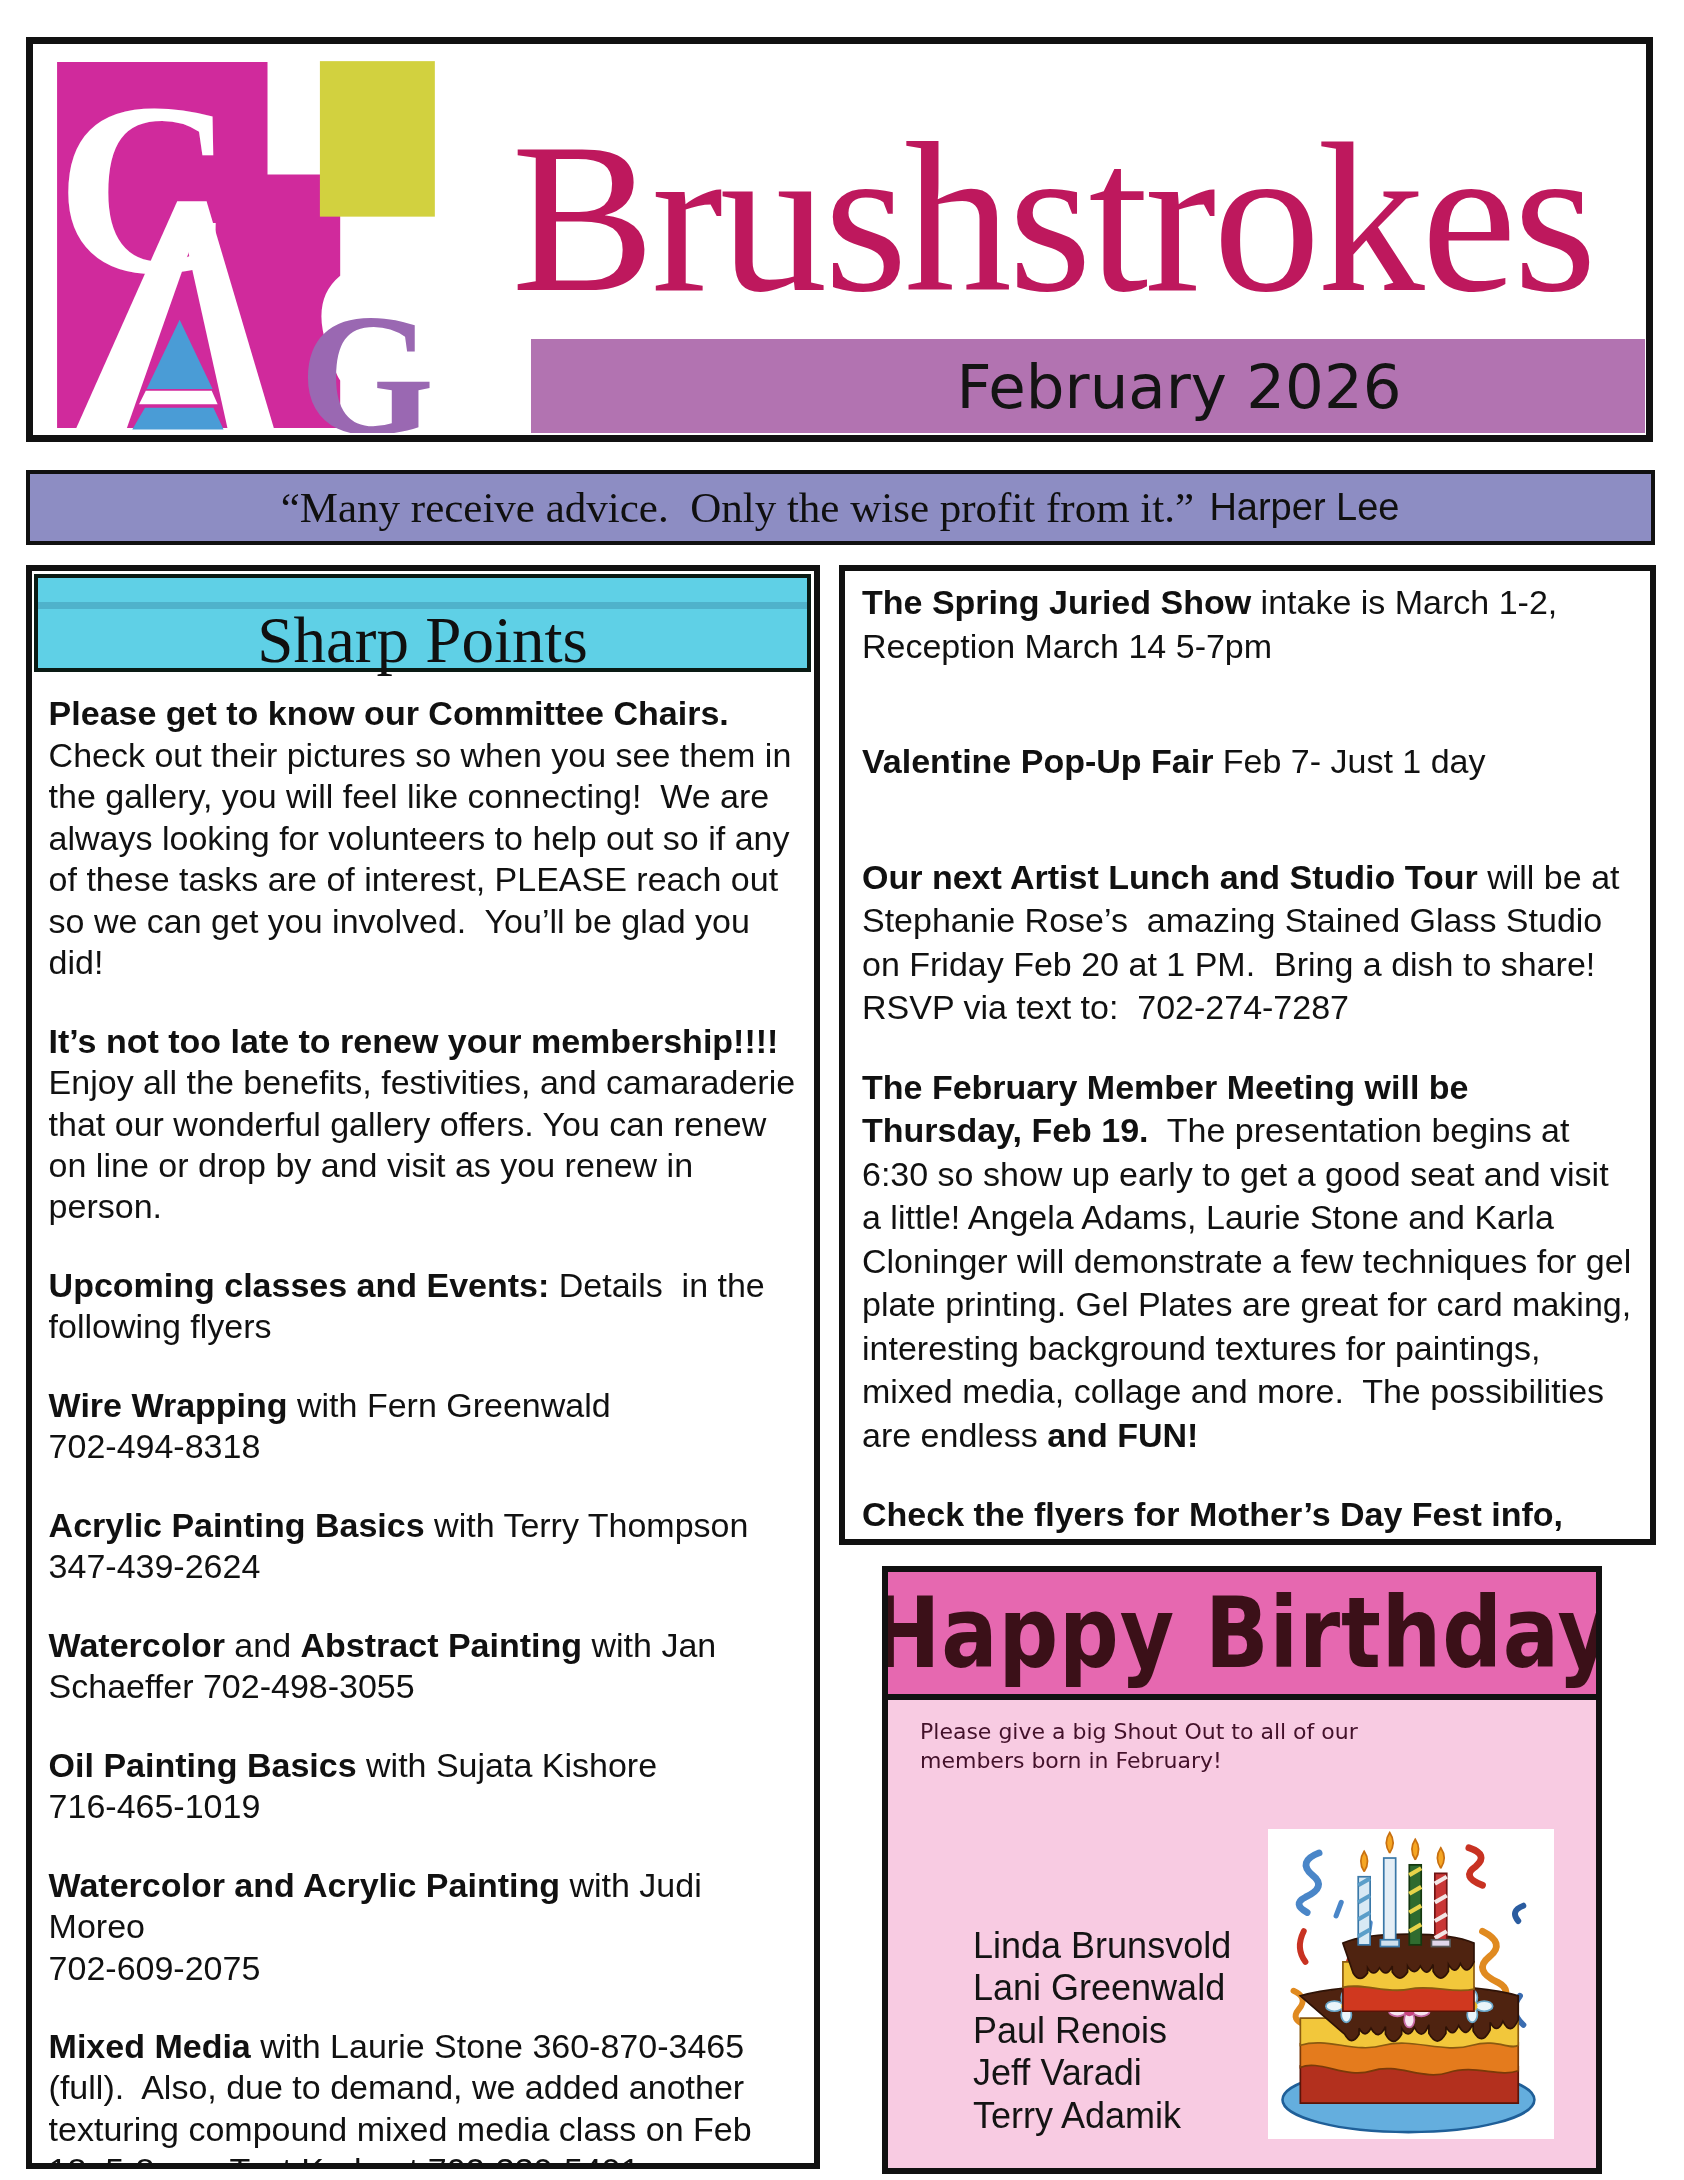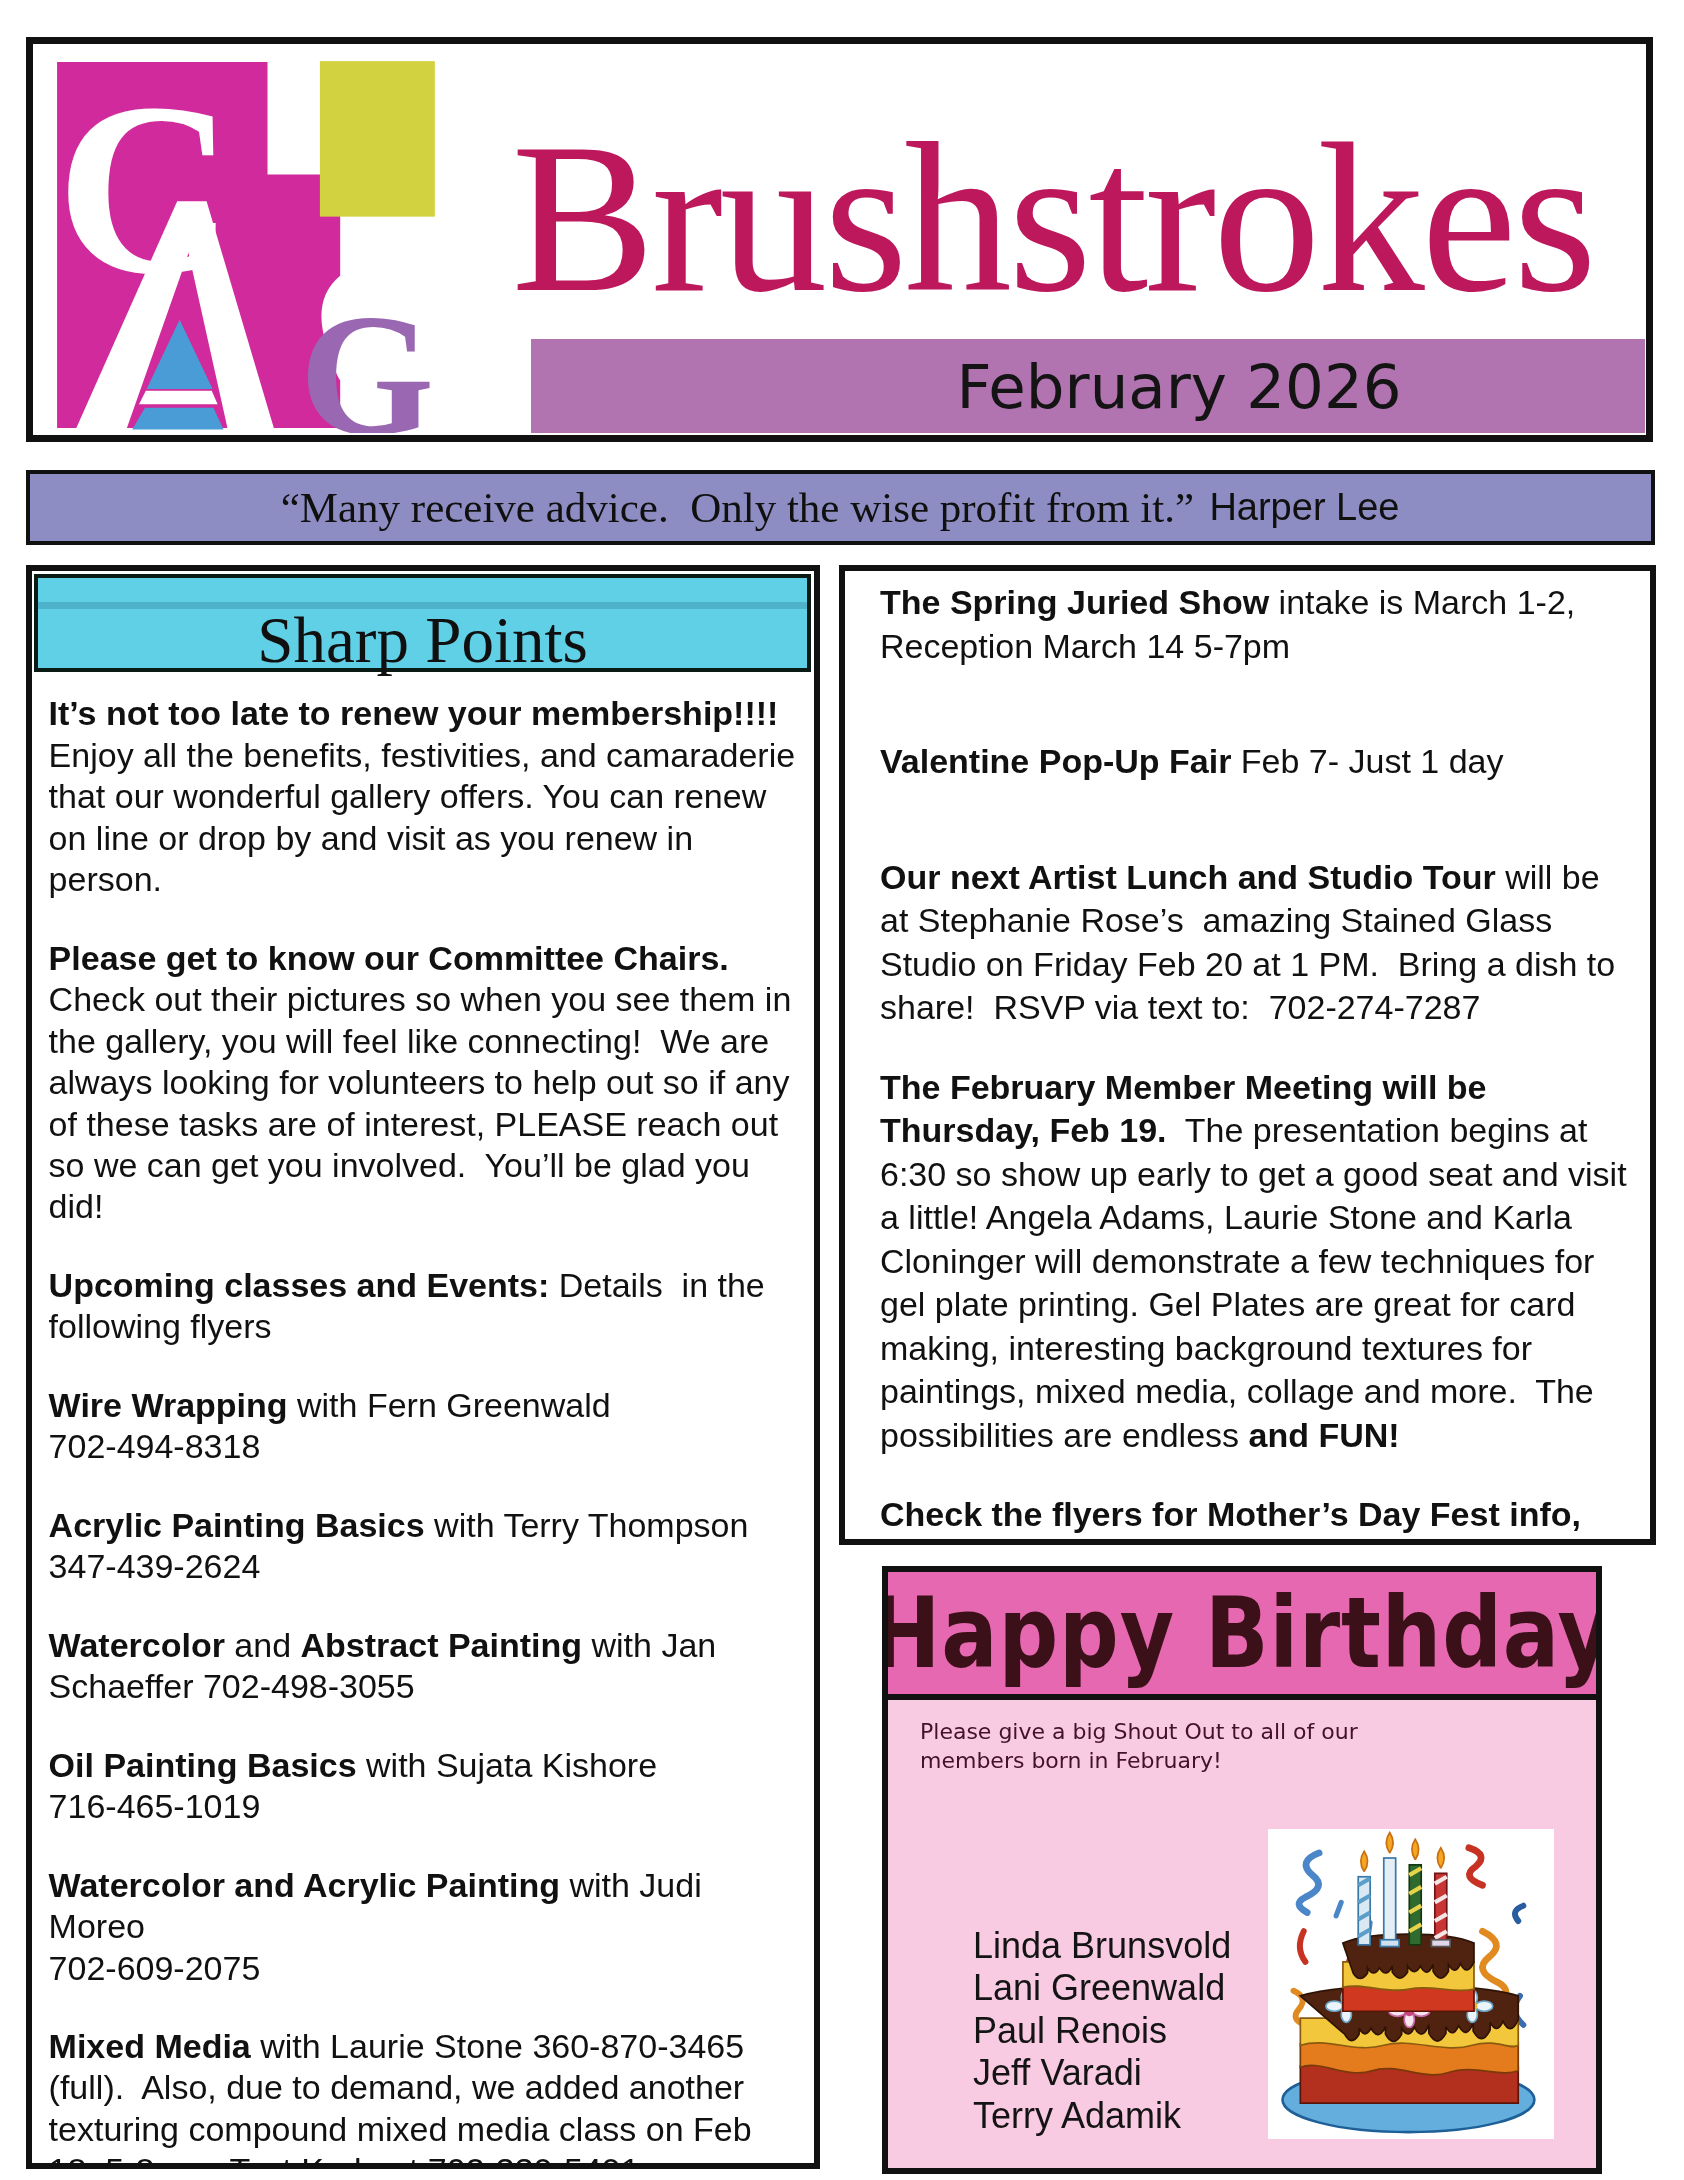--- a/index.html
+++ b/index.html
@@ -33,21 +33,21 @@
   .sharp-stripe{position:absolute;left:0;top:24px;width:100%;height:7.7px;background:#4fb2cb;}
   .sharp-title{position:absolute;left:0;top:25.6px;width:100%;text-align:center;
                font-family:"Liberation Serif",serif;font-size:65px;color:#101010;}
   .left-body{position:absolute;left:0;top:107px;right:0;bottom:0;
              padding:15.3px 17px 0 17px;font-size:34px;line-height:1.22;white-space:pre-wrap;}
   .left-body p{margin:0 0 37px 0;}
 
   .right-col{position:absolute;left:839px;top:565px;width:817px;height:980px;
              border:6px solid #111;background:#fff;box-sizing:border-box;overflow:hidden;}
   .right-body{padding:10.2px 15.3px 0 17px;font-size:34px;line-height:1.28;white-space:pre-wrap;}
-  .right-body p{margin:0 0 36px 18px;}
+  .right-body p{margin:0 0 36px 0;}
   .right-body p:nth-child(1){margin-bottom:72px;}
   .right-body p:nth-child(2){margin-bottom:72px;}
 
   
   .bday-box{position:absolute;left:882px;top:1566px;width:720px;height:608px;
             border:6.8px solid #111;background:#f8cbe2;box-sizing:border-box;overflow:hidden;padding-left:42px;}
   .bday-band{position:absolute;left:0;top:0;width:100%;height:128px;background:#e668b0;
              border-bottom:6.8px solid #111;box-sizing:border-box;
              display:flex;align-items:center;justify-content:center;}
   .bday-title{font-family:"DejaVu Sans",sans-serif;font-weight:bold;font-size:87px;
@@ -92,23 +92,23 @@
   <div class="quote-bar">
     <span class="quote-text">“Many receive advice.  Only the wise profit from it.”</span>
     <span class="quote-attr">Harper Lee</span>
   </div>
 
   <div class="left-col">
     <div class="sharp-header">
       <div class="sharp-stripe"></div>
       <div class="sharp-title">Sharp Points</div>
     </div>
-    <div class="left-body"><p><span class="bold">It’s not too late to renew your membership!!!!</span><span>
-Enjoy all the benefits, festivities, and camaraderie that our wonderful gallery offers. You can renew on line or drop by and visit as you renew in person.</span></p><p><span class="bold">Please get to know our Committee Chairs.</span><span>
-Check out their pictures so when you see them in the gallery, you will feel like connecting!  We are always looking for volunteers to help out so if any of these tasks are of interest, PLEASE reach out so we can get you involved.  You’ll be glad you did!</span></p><p><span class="bold">Upcoming classes and Events:</span><span> Details  in the following flyers</span></p><p><span class="bold">Wire Wrapping</span><span> with Fern Greenwald
+    <div class="left-body"><p><span class="bold">Please get to know our Committee Chairs.</span><span>
+Check out their pictures so when you see them in the gallery, you will feel like connecting!  We are always looking for volunteers to help out so if any of these tasks are of interest, PLEASE reach out so we can get you involved.  You’ll be glad you did!</span></p><p><span class="bold">It’s not too late to renew your membership!!!!</span><span>
+Enjoy all the benefits, festivities, and camaraderie that our wonderful gallery offers. You can renew on line or drop by and visit as you renew in person.</span></p><p><span class="bold">Upcoming classes and Events:</span><span> Details  in the following flyers</span></p><p><span class="bold">Wire Wrapping</span><span> with Fern Greenwald
 702-494-8318</span></p><p><span class="bold">Acrylic Painting Basics</span><span> with Terry Thompson
 347-439-2624</span></p><p><span class="bold">Watercolor</span><span> and </span><span class="bold">Abstract Painting</span><span> with Jan Schaeffer 702-498-3055</span></p><p><span class="bold">Oil Painting Basics</span><span> with Sujata Kishore
 716-465-1019</span></p><p><span class="bold">Watercolor and Acrylic Painting</span><span> with Judi Moreo
 702-609-2075</span></p><p><span class="bold">Mixed Media</span><span> with Laurie Stone 360-870-3465
 (full).  Also, due to demand, we added another texturing compound mixed media class on Feb 18, 5-8 pm. Text Karla at 702-339-5491</span></p></div>
   </div>
 
   <div class="right-col">
     <div class="right-body"><p><span class="bold">The Spring Juried Show</span><span> intake is March 1-2,
 Reception March 14 5-7pm</span></p><p><span class="bold">Valentine Pop-Up Fair</span><span> Feb 7- Just 1 day</span></p><p><span class="bold">Our next Artist Lunch and Studio Tour</span><span> will be at Stephanie Rose’s  amazing Stained Glass Studio on Friday Feb 20 at 1 PM.  Bring a dish to share!  RSVP via text to:  702-274-7287</span></p><p><span class="bold">The February Member Meeting will be Thursday, Feb 19.</span><span>  The presentation begins at 6:30 so show up early to get a good seat and visit a little! Angela Adams, Laurie Stone and Karla Cloninger will demonstrate a few techniques for gel plate printing. Gel Plates are great for card making, interesting background textures for paintings, mixed media, collage and more.  The possibilities are endless </span><span class="bold">and FUN!</span></p><p><span class="bold">Check the flyers for Mother’s Day Fest info, plus a Valentine’s Day Opportunity at the container park in Las Vegas.</span></p></div>

